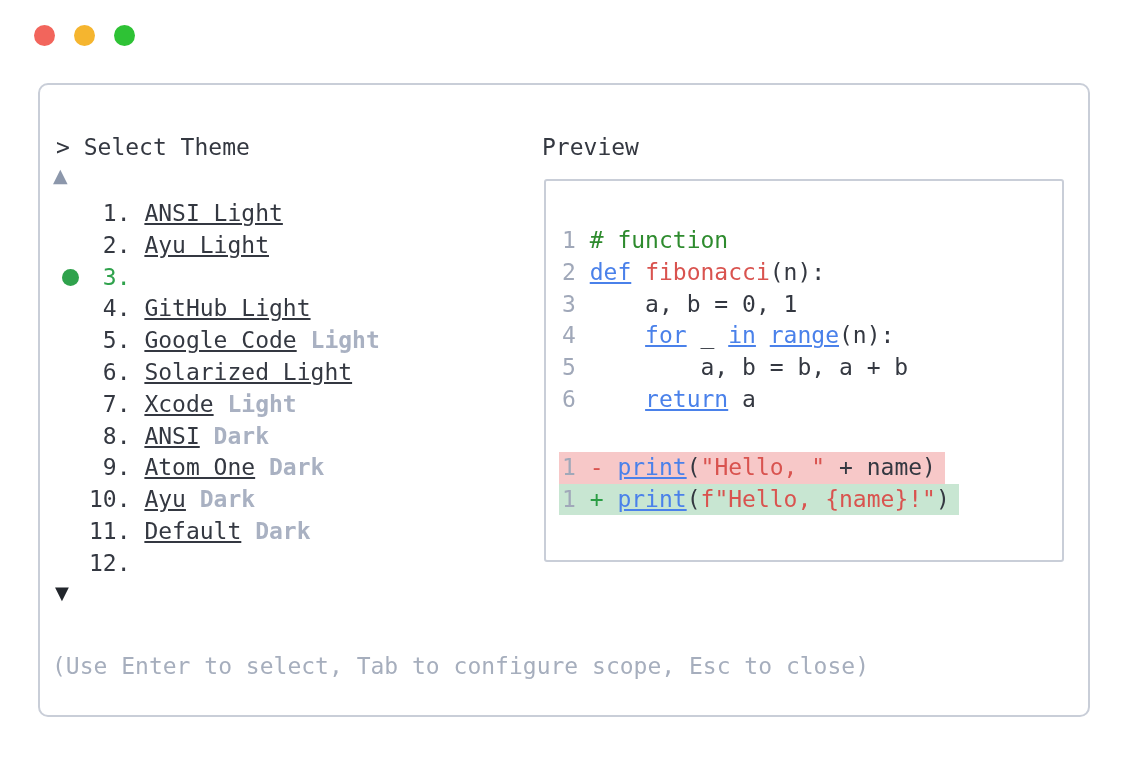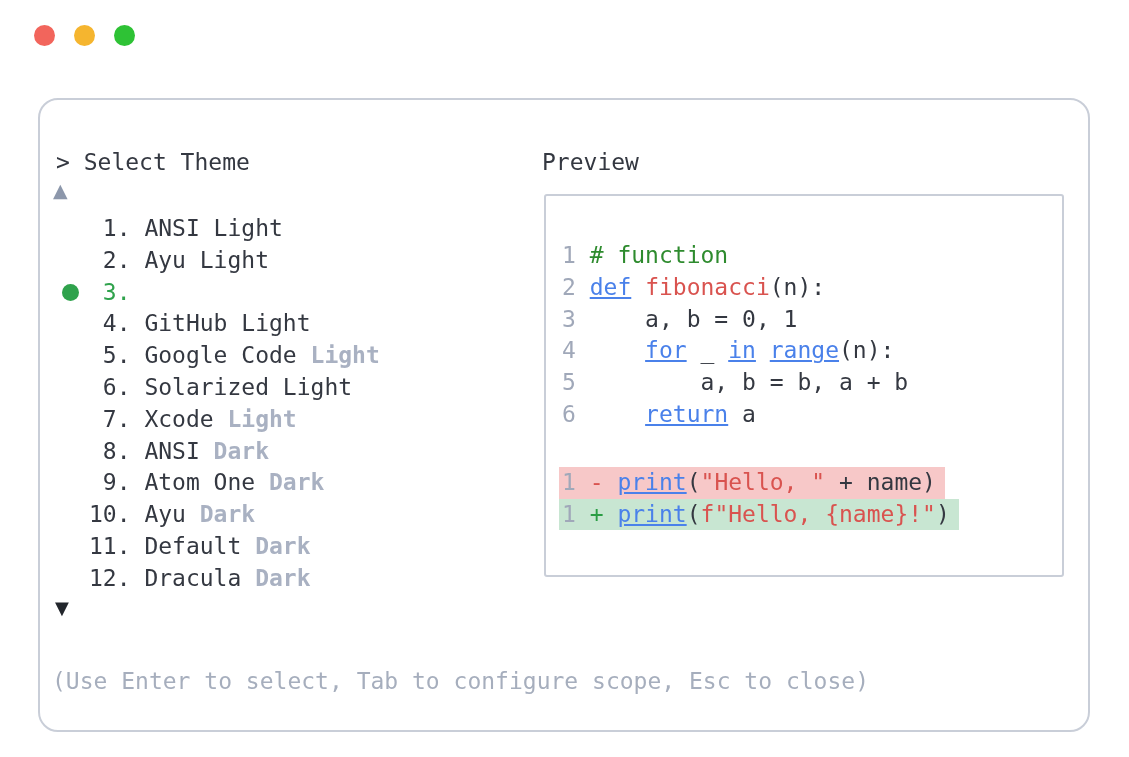--- a/index.html
+++ b/index.html
@@ -20,34 +20,34 @@
   }
   html,body{margin:0;padding:0;background:#ffffff;}
   .screen{
     position:relative;width:1129px;height:757px;background:#ffffff;overflow:hidden;
     font-family:"DejaVu Sans Mono","Liberation Mono",monospace;
     font-size:23px;color:var(--text-dark);
   }
   .traffic-lights{position:absolute;left:34px;top:25px;display:flex;gap:19px;}
   .tl-dot{width:21px;height:21px;border-radius:50%;display:inline-block;}
   .panel{
-    position:absolute;left:38px;top:98px;width:1052px;height:634px;
-    box-sizing:border-box;border:2px solid var(--panel-border);border-radius:20px;background:#fff;
+    position:absolute;left:38px;top:83px;width:1052px;height:634px;
+    box-sizing:border-box;border:2px solid var(--panel-border);border-radius:10px;background:#fff;
   }
   .picker-title{position:absolute;left:16px;top:46px;line-height:32px;white-space:pre;}
   .tri{position:absolute;font-family:"DejaVu Sans",sans-serif;font-size:19px;line-height:19px;}
   .tri.up{left:13px;top:81px;color:var(--scroll-up-tri);}
   .tri.down{left:15px;top:498px;color:var(--scroll-down-tri);font-size:18px;}
   .theme-list{position:absolute;left:0;top:113px;right:520px;}
   .theme-row{display:flex;align-items:center;height:31.8px;line-height:31.8px;padding-left:13px;white-space:pre;}
   .dot-slot{width:36px;display:flex;align-items:center;}
   .sel-dot{width:17px;height:17px;border-radius:50%;background:var(--accent-green);margin-left:9px;}
   .num{width:3ch;text-align:right;color:var(--text-dark);flex:none;}
   .name{margin-left:1ch;}
-  .name-main{color:var(--text-dark);}
+  .name-main{color:var(--text-dark);text-decoration:underline;}
   .name-dim{color:var(--text-dim);font-weight:bold;}
   .theme-row.selected .num,
   .theme-row.selected .name-main{color:var(--accent-green);}
   .footer{position:absolute;left:12px;top:558px;line-height:32px;color:var(--footer-text);white-space:pre;margin-top:7px;}
   .preview-label{position:absolute;left:502px;top:46px;line-height:32px;}
   .preview-box{
     position:absolute;left:504px;top:94px;width:520px;height:383px;
     box-sizing:border-box;border:2px solid var(--panel-border);border-radius:3px;
     background:#fff;padding-top:44px;overflow:hidden;
   }
@@ -82,21 +82,21 @@
         <div class="theme-row"><span class="dot-slot"></span><span class="num">2.</span><span class="name"><span class="name-main">Ayu Light</span></span></div>
         <div class="theme-row selected"><span class="dot-slot"><span class="sel-dot"></span></span><span class="num">3.</span></div>
         <div class="theme-row"><span class="dot-slot"></span><span class="num">4.</span><span class="name"><span class="name-main">GitHub Light</span></span></div>
         <div class="theme-row"><span class="dot-slot"></span><span class="num">5.</span><span class="name"><span class="name-main">Google Code</span><span class="name-dim"> Light</span></span></div>
         <div class="theme-row"><span class="dot-slot"></span><span class="num">6.</span><span class="name"><span class="name-main">Solarized Light</span></span></div>
         <div class="theme-row"><span class="dot-slot"></span><span class="num">7.</span><span class="name"><span class="name-main">Xcode</span><span class="name-dim"> Light</span></span></div>
         <div class="theme-row"><span class="dot-slot"></span><span class="num">8.</span><span class="name"><span class="name-main">ANSI</span><span class="name-dim"> Dark</span></span></div>
         <div class="theme-row"><span class="dot-slot"></span><span class="num">9.</span><span class="name"><span class="name-main">Atom One</span><span class="name-dim"> Dark</span></span></div>
         <div class="theme-row"><span class="dot-slot"></span><span class="num">10.</span><span class="name"><span class="name-main">Ayu</span><span class="name-dim"> Dark</span></span></div>
         <div class="theme-row"><span class="dot-slot"></span><span class="num">11.</span><span class="name"><span class="name-main">Default</span><span class="name-dim"> Dark</span></span></div>
-        <div class="theme-row"><span class="dot-slot"></span><span class="num">12.</span><span class="name"><span class="name-main">Dracula</span><span class="name-dim"> Dark</span></span></div>
+        <div class="theme-row"><span class="dot-slot"></span><span class="num">12.</span></div>
       </div>
     <div class="tri down">▼</div>
     <div class="footer">(Use Enter to select, Tab to configure scope, Esc to close)</div>
 
     <div class="preview-label">Preview</div>
     <div class="preview-box">
         <div class="code-row"><span class="lnum">1</span> <span class="seg-comment"># function</span></div>
         <div class="code-row"><span class="lnum">2</span> <span class="seg-keyword">def</span><span class="seg-plain"> </span><span class="seg-name">fibonacci</span><span class="seg-plain">(n):</span></div>
         <div class="code-row"><span class="lnum">3</span> <span class="seg-plain">    a, b = 0, 1</span></div>
         <div class="code-row"><span class="lnum">4</span> <span class="seg-plain">    </span><span class="seg-keyword">for</span><span class="seg-plain"> _ </span><span class="seg-keyword">in</span><span class="seg-plain"> </span><span class="seg-keyword">range</span><span class="seg-plain">(n):</span></div>

